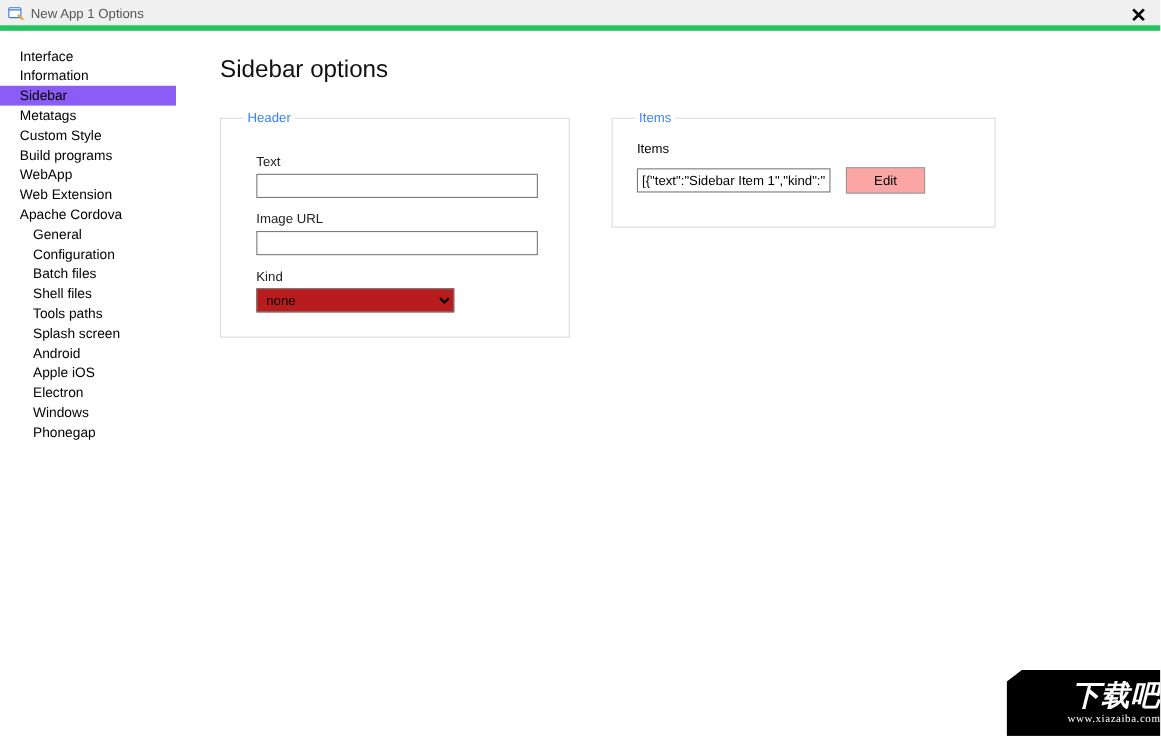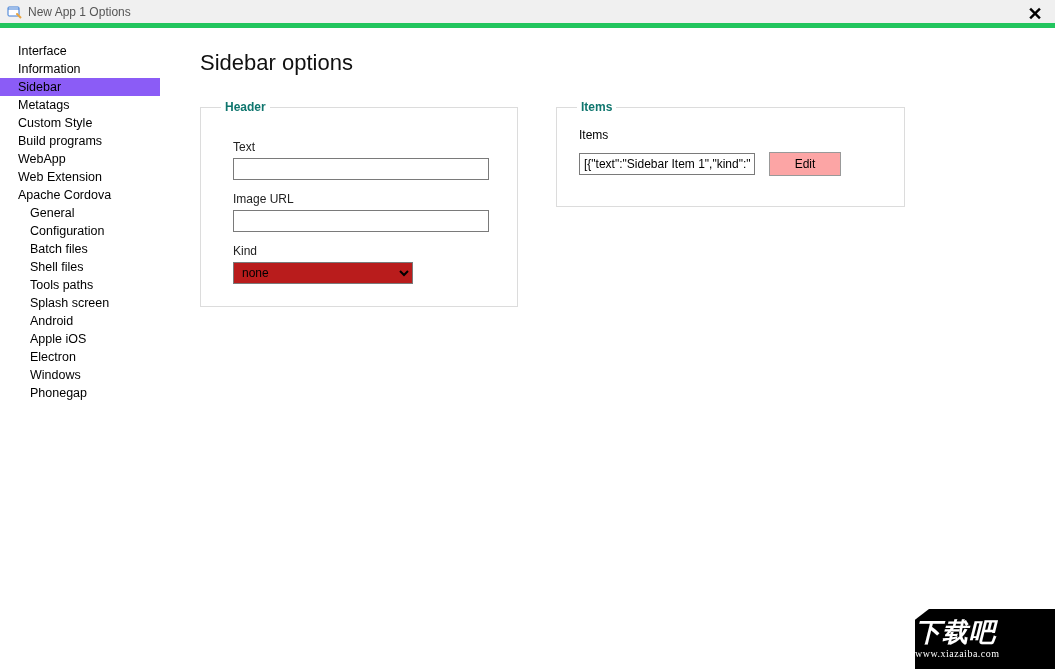--- a/index.html
+++ b/index.html
@@ -66,23 +66,23 @@
     align-items: flex-start;
   }
   fieldset.group {
     border: 1px solid #dcdcdc;
     position: relative;
     margin: 0;
     padding: 14px 20px 22px 20px;
   }
   fieldset.group legend {
     font-size: 12px;
-    font-weight: bold;
+    font-weight: normal;
     padding: 0 4px;
-    color: #0f766e;
+    color: #3b82f6;
   }
   .group-header { width: 318px; }
   .group-items  { width: 349px; }
   .field { margin: 12px 0 0 12px; }
   .field label {
     display: block;
     font-size: 12px;
     margin-bottom: 4px;
     color: #222;
   }
@@ -132,21 +132,21 @@
     font-size: 12px;
     cursor: pointer;
   }
   .watermark {
     position: absolute;
     right: 0; bottom: 0;
     width: 140px; height: 60px;
     background: #000;
     color: #fff;
     font-family: serif;
-    display: flex; flex-direction: column; align-items: flex-start; justify-content: center;
+    display: flex; flex-direction: column; align-items: flex-end; justify-content: center;
     clip-path: polygon(0 18%, 10% 0, 100% 0, 100% 100%, 0 100%);
   }
   .watermark .big { font-size: 26px; font-weight: bold; font-style: italic; letter-spacing: 1px; line-height: 1; }
   .watermark .small { font-size: 10px; letter-spacing: 0.5px; margin-top: 2px; }
 </style>
 </head>
 <body>
 
 <div class="titlebar">
   <span class="icon">

